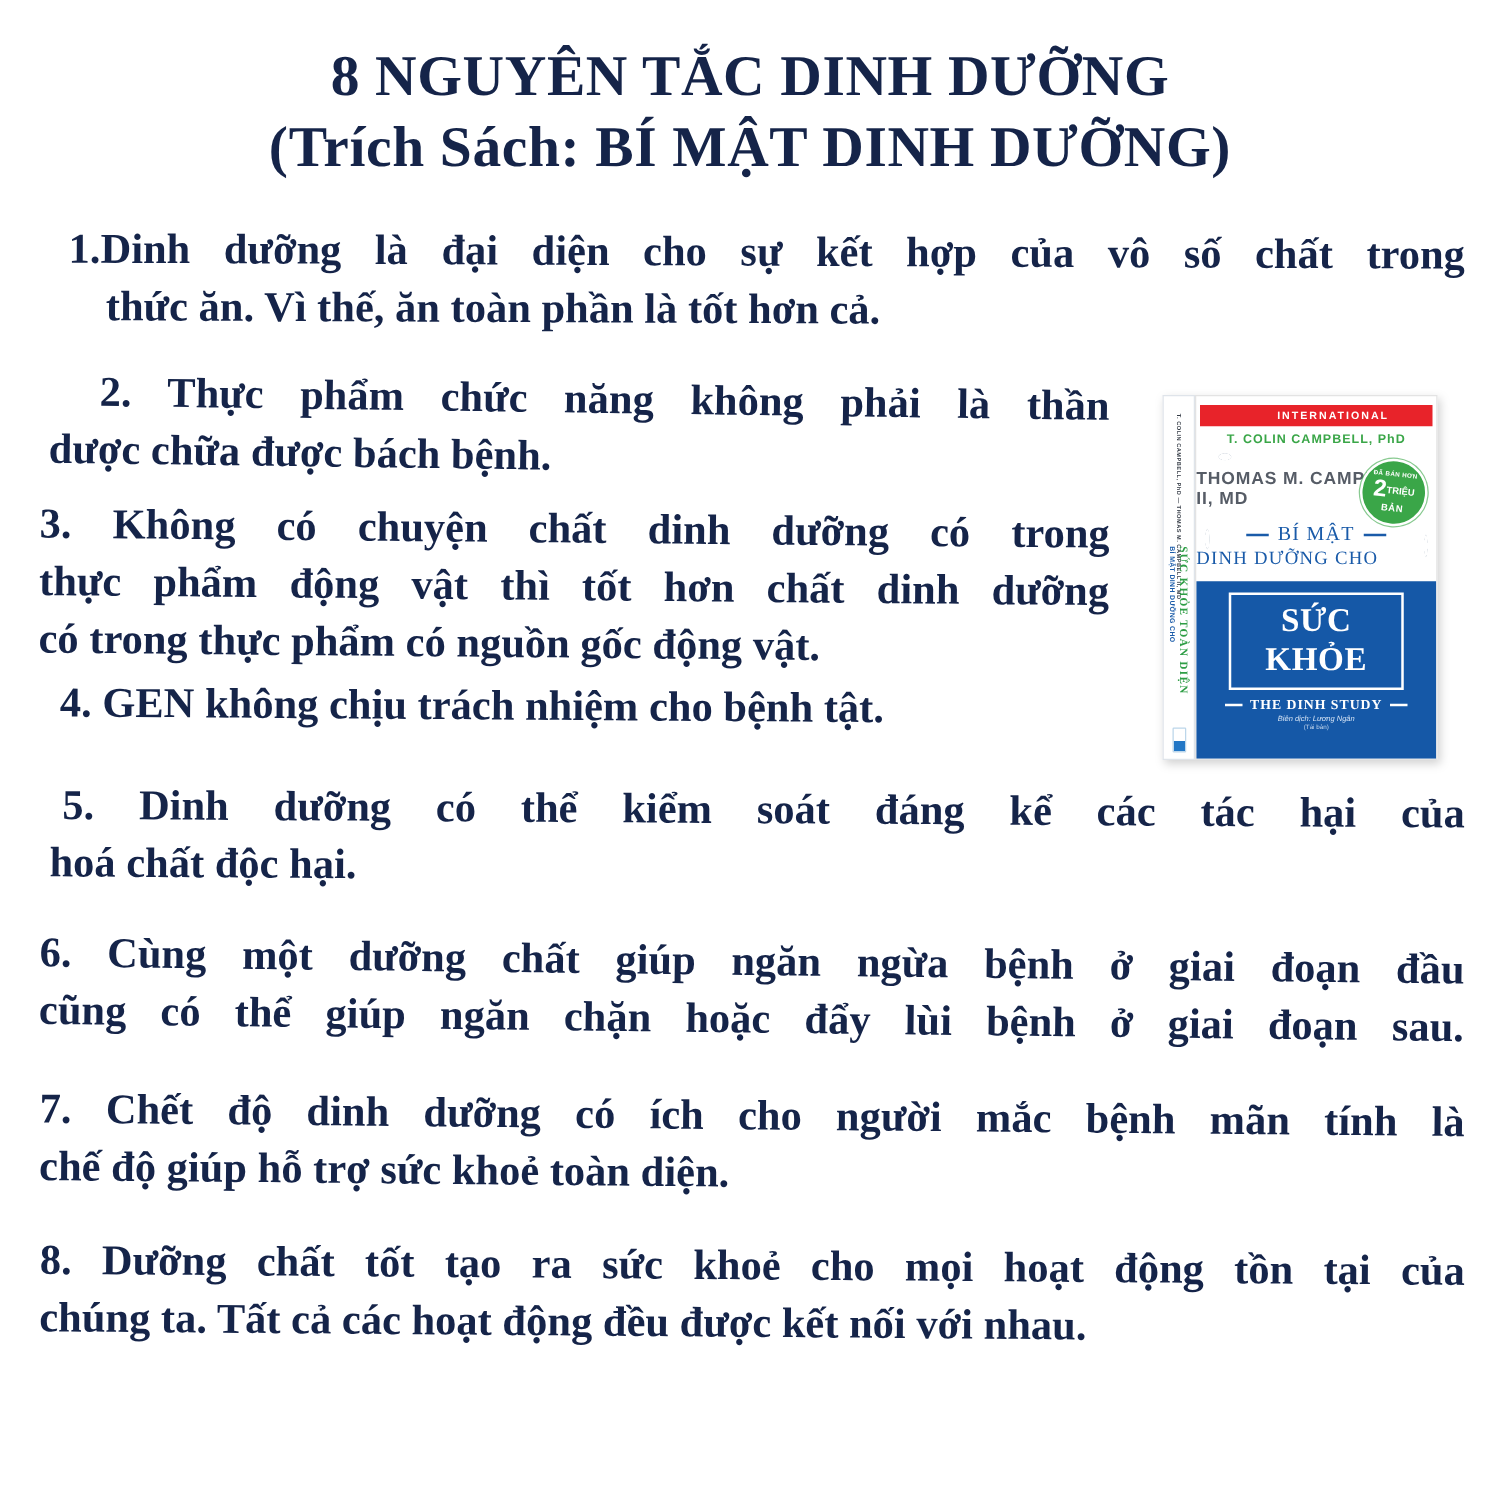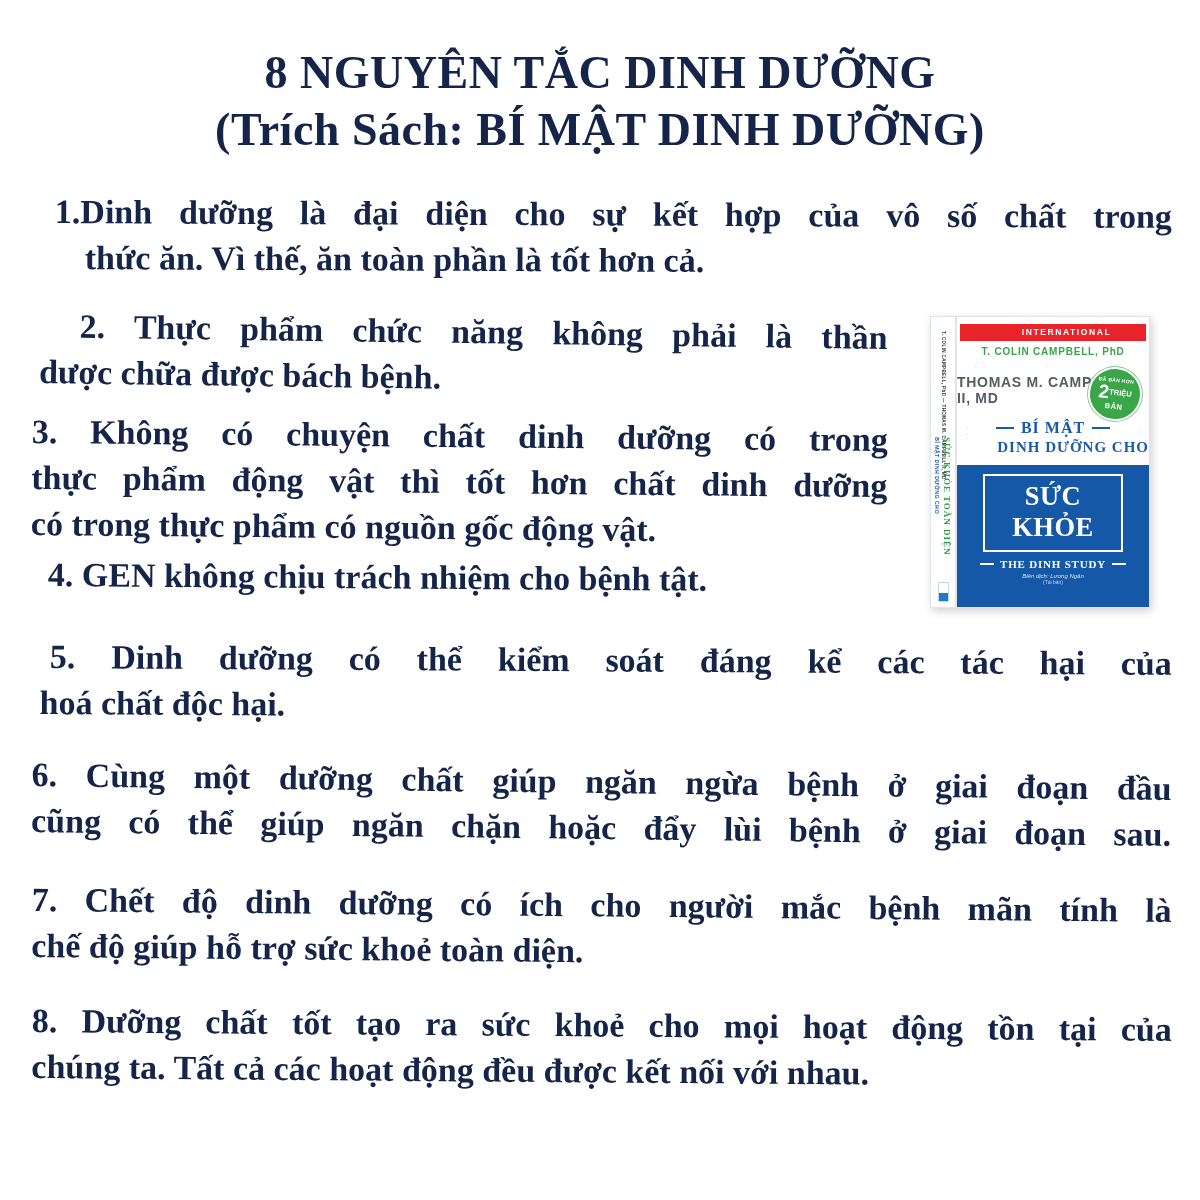--- a/index.html
+++ b/index.html
@@ -7,21 +7,21 @@
     position: relative;
     width: 1200px;
     height: 1200px;
     background: #ffffff;
     font-family: "Liberation Serif", serif;
     color: #152449;
     overflow: hidden;
   }
   
   .titles {
-    padding-top: 44px;
+    padding-top: 32px;
     text-align: center;
     font-weight: bold;
     font-size: 46px;
     line-height: 57px;
     letter-spacing: 0.5px;
   }
   
   .content { padding: 0 28px 0 32px; margin-top: 31px; }
   .principle {
     font-weight: bold;
@@ -124,21 +124,21 @@
     align-items: center;
     justify-content: center;
     transform: rotate(6deg);
     z-index: 3;
   }
   .badge-top { font-size: 5px; font-weight: bold; letter-spacing: 0.3px; text-align: center; line-height: 6px; }
   .badge-mid { display: flex; align-items: center; line-height: 1; }
   .badge-num { font-size: 19px; font-weight: bold; }
   .badge-word { font-size: 7.5px; font-weight: bold; }
   .badge-bot { font-size: 7.5px; font-weight: bold; letter-spacing: 0.5px; }
-  .subt { font-family: "Liberation Serif", serif; color: #1a5ba9; text-align: right; font-weight: bold; }
+  .subt { font-family: "Liberation Serif", serif; color: #1a5ba9; text-align: left; font-weight: normal; }
   .subt1 { margin-top: 13px; font-size: 16px; letter-spacing: 1px; display: flex; align-items: center; justify-content: center; gap: 7px; }
   .dash { display: inline-block; width: 18px; height: 2px; background: #1a5ba9; }
   .dash.w { background: #ffffff; width: 14px; height: 1.5px; }
   .subt2 { margin-top: 2px; font-size: 15px; letter-spacing: 1px; }
   .bluepanel {
     margin-top: 9px;
     flex: 1;
     background: #1558a7;
     display: flex;
     flex-direction: column;

